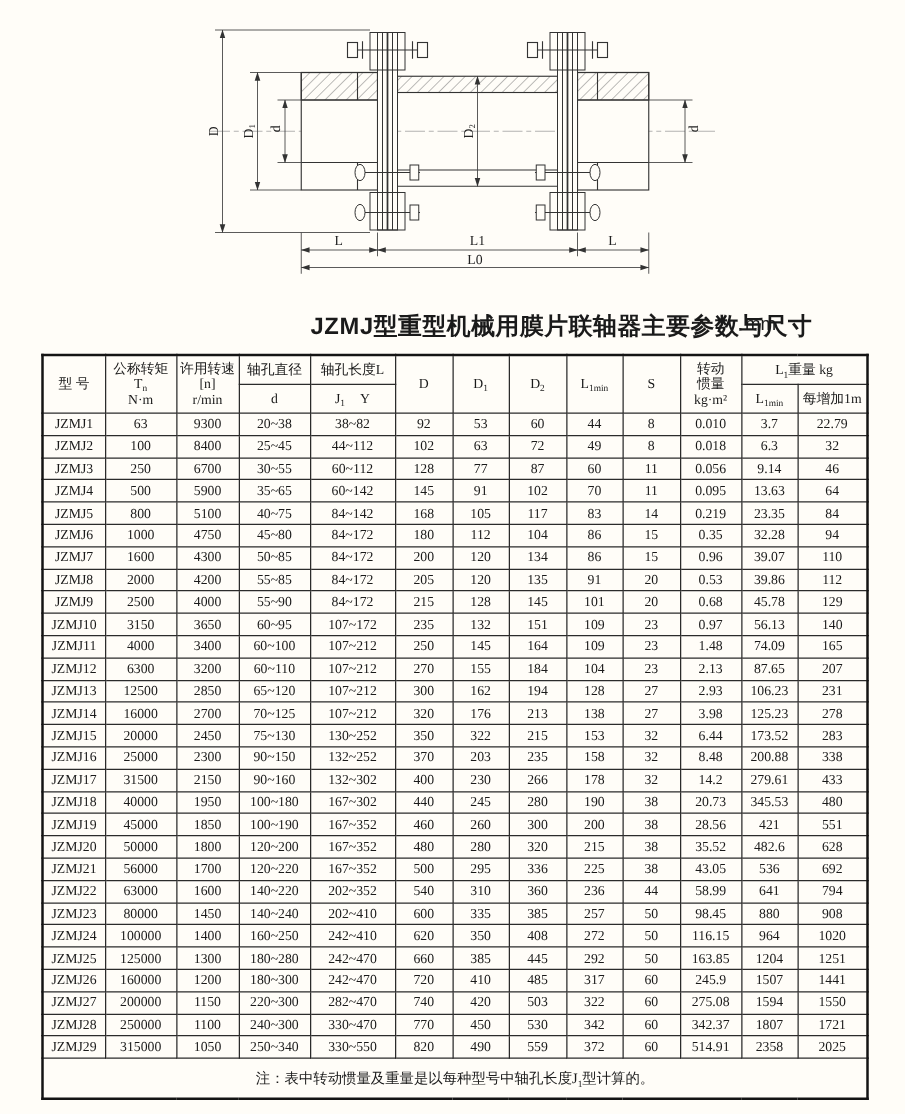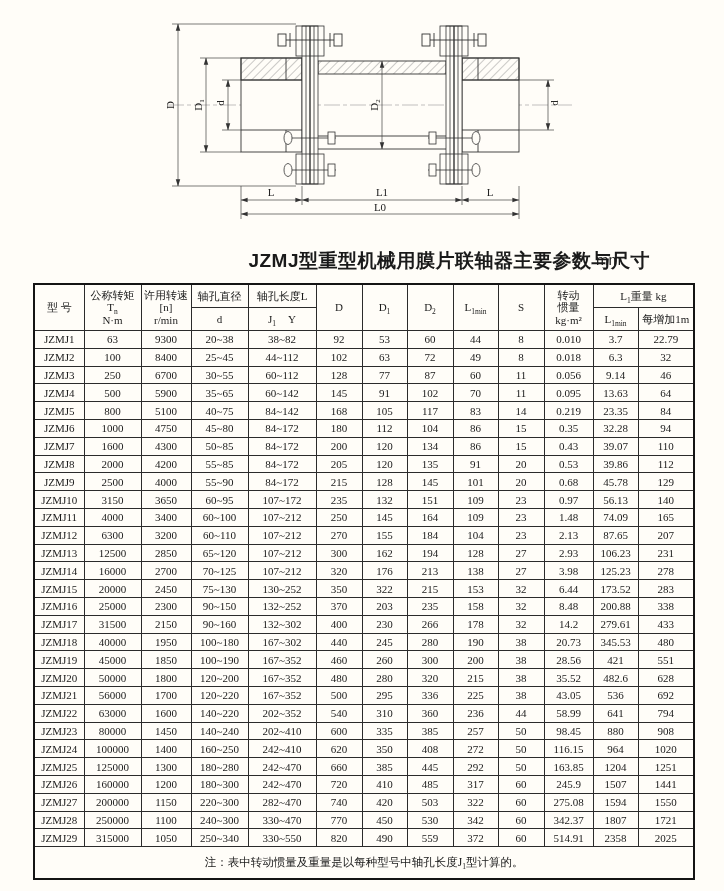--- a/index.html
+++ b/index.html
@@ -337,21 +337,21 @@
         <td>JZMJ7</td>
         <td>1600</td>
         <td>4300</td>
         <td>50~85</td>
         <td>84~172</td>
         <td>200</td>
         <td>120</td>
         <td>134</td>
         <td>86</td>
         <td>15</td>
-        <td>0.43</td>
+        <td>0.96</td>
         <td>39.07</td>
         <td>110</td>
       </tr>
       <tr>
         <td>JZMJ8</td>
         <td>2000</td>
         <td>4200</td>
         <td>55~85</td>
         <td>84~172</td>
         <td>205</td>

